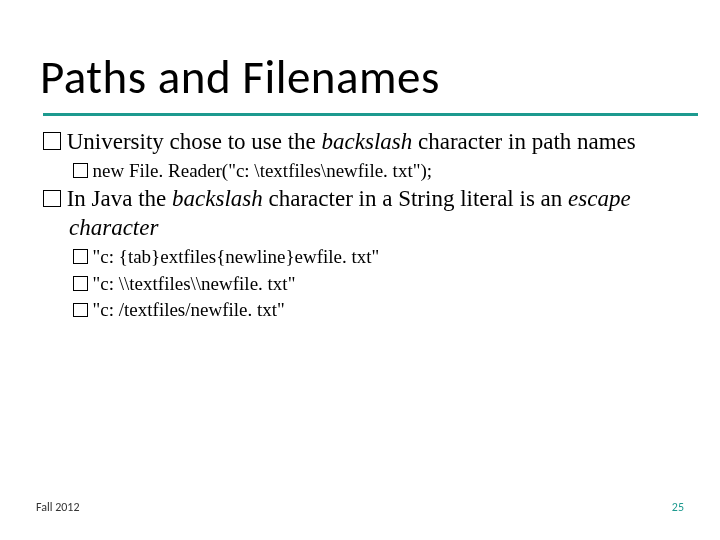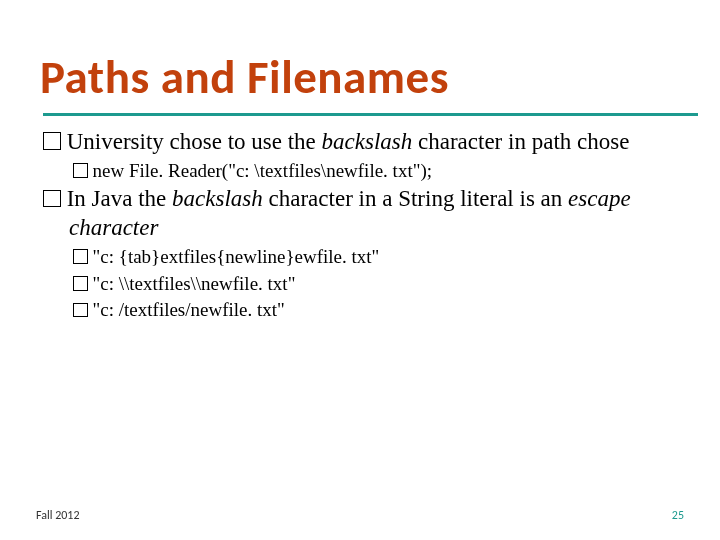--- a/index.html
+++ b/index.html
@@ -15,23 +15,23 @@
     left: 43px;
     right: 22px;
     height: 2.5px;
     background: #1d9a8f;
   }
   .title {
     position: absolute;
     top: 48px;
     left: 40px;
     font-family: 'Segoe UI Light', 'Segoe UI', Calibri, sans-serif;
-    font-weight: 700;
+    font-weight: 400;
     font-size: 47px;
-    color: #c2410c;
+    color: #000000;
     letter-spacing: 0.5px;
   }
   .content {
     position: absolute;
     top: 128px;
     left: 43px;
     right: 30px;
     color: #000;
   }
   .li1 {
@@ -52,21 +52,21 @@
   .box {
     display: inline-block;
     width: 0.78em;
     height: 0.78em;
     border: 1.5px solid #000;
     margin-right: 0.25em;
     vertical-align: -1px;
   }
   .footer {
     position: absolute;
-    bottom: 18px;
+    bottom: 26px;
     left: 36px;
     right: 36px;
     display: flex;
     justify-content: space-between;
     font-family: Calibri, sans-serif;
     font-size: 12px;
     color: #333;
     align-items: center;
   }
   .footer .center {
@@ -79,21 +79,21 @@
 </style>
 </head>
 <body>
 
 <div class="title">Paths and Filenames</div>
 <div class="accent-line"></div>
 
 <div class="content">
 
   <div class="li1">
-    <span class="box"></span><span>University chose to use the </span><i>backslash</i><span> character in path chose</span>
+    <span class="box"></span><span>University chose to use the </span><i>backslash</i><span> character in path names</span>
   </div>
   <div class="li2">
     <span class="box"></span><span>new File. Reader("c: \textfiles\newfile. txt");</span>
   </div>
 
 
   <div class="li1">
     <span class="box"></span><span>In Java the </span><i>backslash</i><span> character in a String literal is an </span><i>escape character</i>
   </div>
   <div class="li2">

